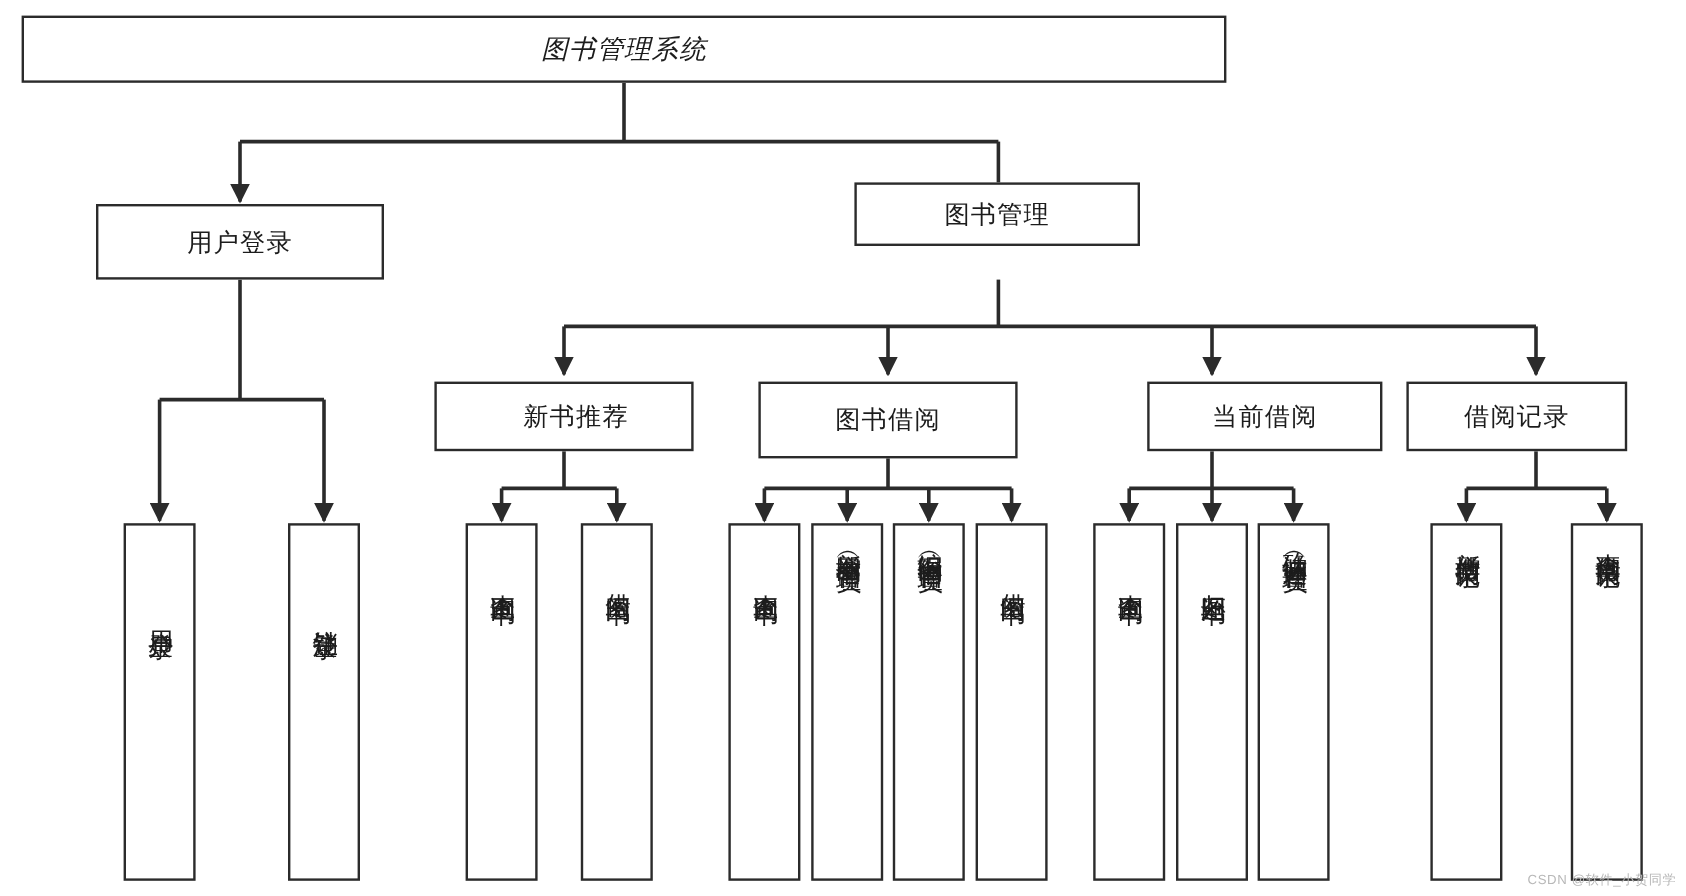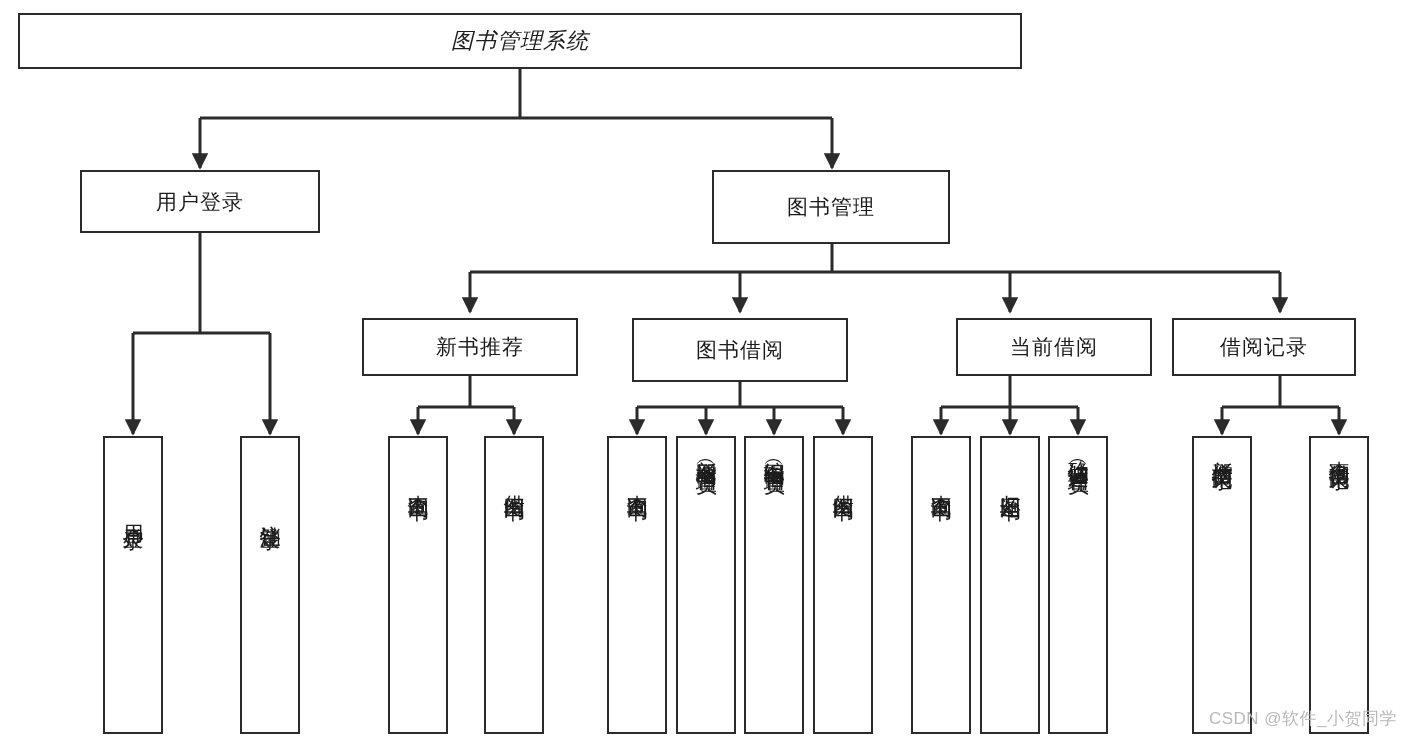--- a/index.html
+++ b/index.html
@@ -57,22 +57,22 @@
     text-orientation: upright;
     font-size: 21px;
     line-height: 1.06;
     letter-spacing: 2px;
     white-space: nowrap;
     color: #1c1c1c;
   }
   #watermark {
     position: absolute;
     right: 8px;
-    bottom: 17px;
-    font-size: 17px;
+    bottom: 6px;
+    font-size: 11px;
     color: #b8b8b8;
     letter-spacing: 0.5px;
     white-space: nowrap;
     margin-left: 15px;
   }
 </style>
 </head>
 <body>
 
 <div id="diagram-root">
@@ -127,21 +127,21 @@
     </g>
   </svg>
 
   <div class="node node-root" style="left:18px; top:13px; width:1004px; height:56px;">
     <span class="node-h">图书管理系统</span>
   </div>
 
   <div class="node" style="left:80px; top:170px; width:240px; height:63px;">
     <span class="node-h">用户登录</span>
   </div>
-  <div class="node" style="left:712px; top:170px; width:238px; height:74px;">
+  <div class="node" style="left:712px; top:152px; width:238px; height:53px;">
     <span class="node-h">图书管理</span>
   </div>
 
   <div class="node" style="left:362px; top:318px; width:216px; height:58px;padding-left:20px;">
     <span class="node-h">新书推荐</span>
   </div>
   <div class="node" style="left:632px; top:318px; width:216px; height:64px;">
     <span class="node-h">图书借阅</span>
   </div>
   <div class="node" style="left:956px; top:318px; width:196px; height:58px;">

